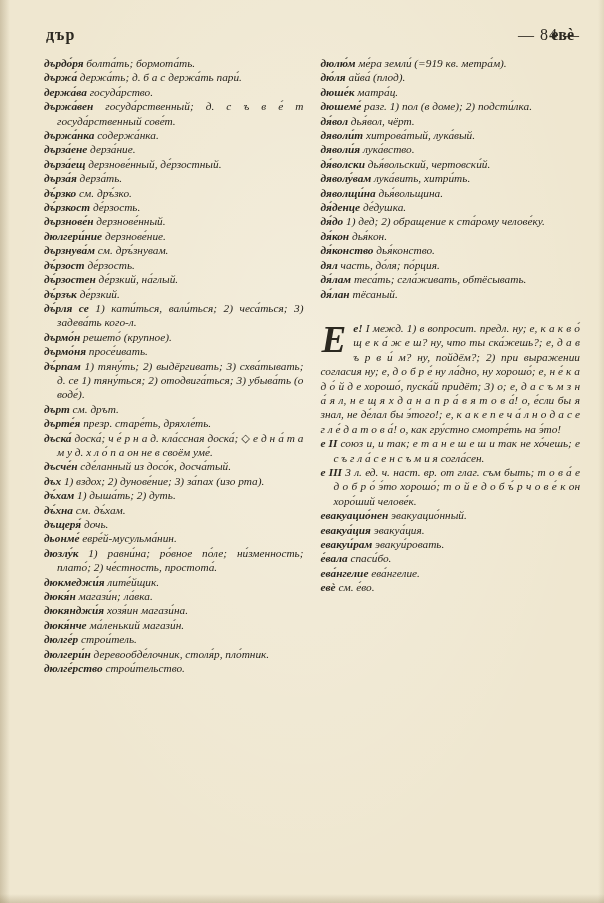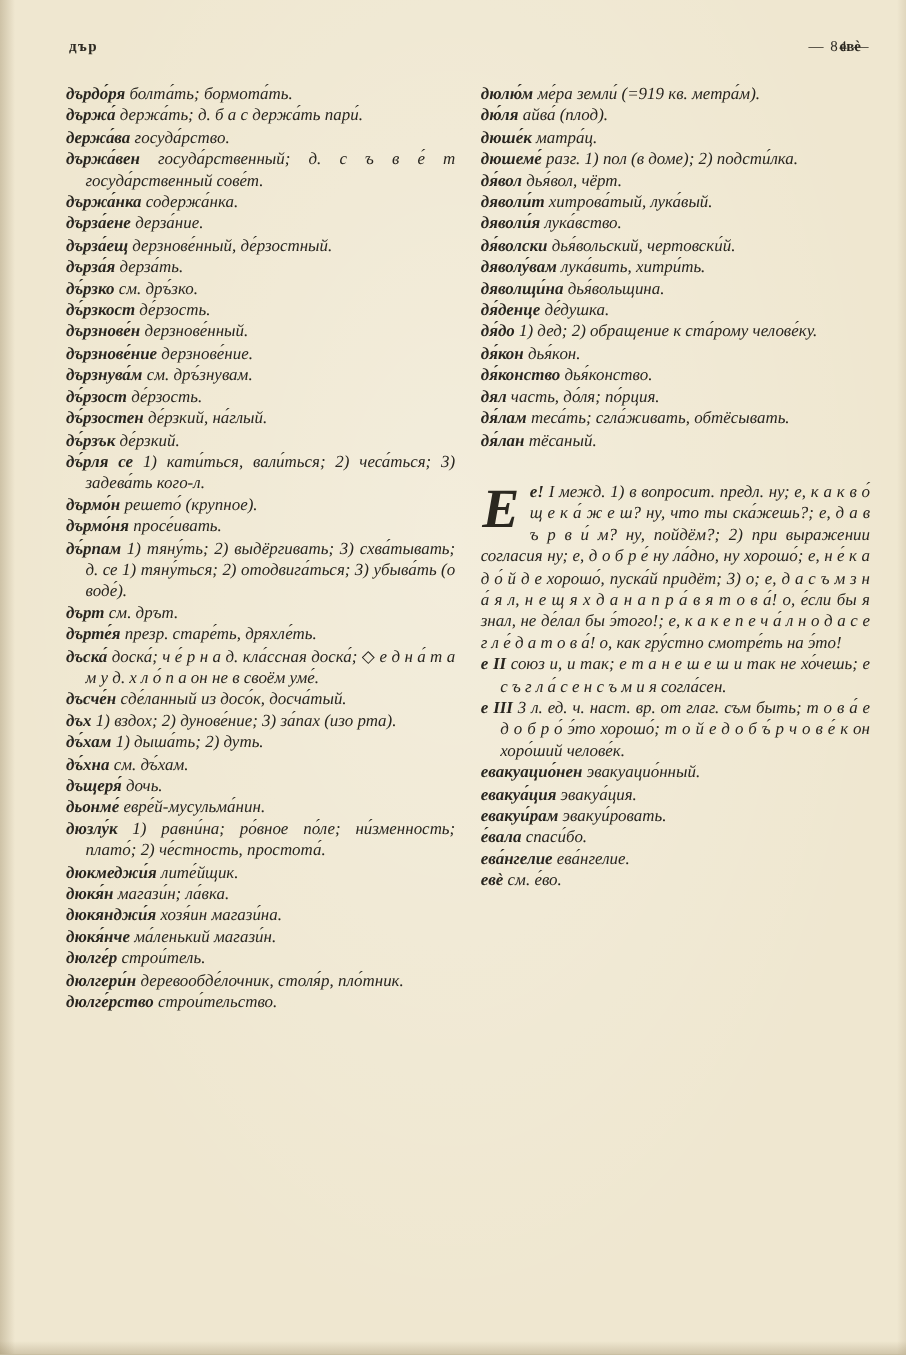--- a/index.html
+++ b/index.html
@@ -20,21 +20,21 @@
       linear-gradient(0deg, rgba(120,100,60,0.25) 0px, rgba(120,100,60,0.0) 9px),
       linear-gradient(270deg, rgba(120,100,60,0.12) 0px, rgba(120,100,60,0.0) 6px);
     color: #28251f;
     box-sizing: border-box;
     padding: 26px 24px 18px 44px;
     overflow: hidden;
   }
   .running-head {
     position: relative;
     height: 18px;
-    font-size: 10px;
+    font-size: 16px;
     margin-bottom: 12px;
     color: #2c2921;
   }
   .running-head .hw-left  { position: absolute; left: 2px; top: 0; font-weight: bold; letter-spacing: 1px; }
   .running-head .pageno   { position: absolute; left: 0; right: 0; top: 0; text-align: right; letter-spacing: 1px; }
   .running-head .hw-right { position: absolute; right: 6px; top: 0; font-weight: bold; }
   .columns {
     display: flex;
     gap: 17px;
     font-style: italic;
@@ -82,21 +82,21 @@
         <p class="entry"><span class="head">държа́</span> держа́ть; д. б а с  держа́ть пари́.</p>
         <p class="entry"><span class="head">держа́ва</span> госуда́рство.</p>
         <p class="entry"><span class="head">държа́вен</span> госуда́рственный; д. с ъ в е́ т  госуда́рственный сове́т.</p>
         <p class="entry"><span class="head">държа́нка</span> содержа́нка.</p>
         <p class="entry"><span class="head">дърза́ене</span> дерза́ние.</p>
         <p class="entry"><span class="head">дърза́ещ</span> дерзнове́нный, де́рзостный.</p>
         <p class="entry"><span class="head">дърза́я</span> дерза́ть.</p>
         <p class="entry"><span class="head">дъ́рзко</span> см. дръ́зко.</p>
         <p class="entry"><span class="head">дъ́рзкост</span> де́рзость.</p>
         <p class="entry"><span class="head">дързнове́н</span> дерзнове́нный.</p>
-        <p class="entry"><span class="head">дързнове́ние</span> дерзнове́ние.</p>
+        <p class="entry"><span class="head">дюлгери́ние</span> дерзнове́ние.</p>
         <p class="entry"><span class="head">дързнува́м</span> см. дръ́знувам.</p>
         <p class="entry"><span class="head">дъ́рзост</span> де́рзость.</p>
         <p class="entry"><span class="head">дъ́рзостен</span> де́рзкий, на́глый.</p>
         <p class="entry"><span class="head">дъ́рзък</span> де́рзкий.</p>
         <p class="entry"><span class="head">дъ́рля се</span> 1) кати́ться, вали́ться; 2) чеса́ться; 3) задева́ть кого-л.</p>
         <p class="entry"><span class="head">дърмо́н</span> решето́ (крупное).</p>
         <p class="entry"><span class="head">дърмо́ня</span> просе́ивать.</p>
         <p class="entry"><span class="head">дъ́рпам</span> 1) тяну́ть; 2) выдёргивать; 3) схва́тывать; д. се 1) тяну́ться; 2) отодвига́ться; 3) убыва́ть (о воде́).</p>
         <p class="entry"><span class="head">дърт</span> см. дрът.</p>
         <p class="entry"><span class="head">дърте́я</span> презр. старе́ть, дряхле́ть.</p>

